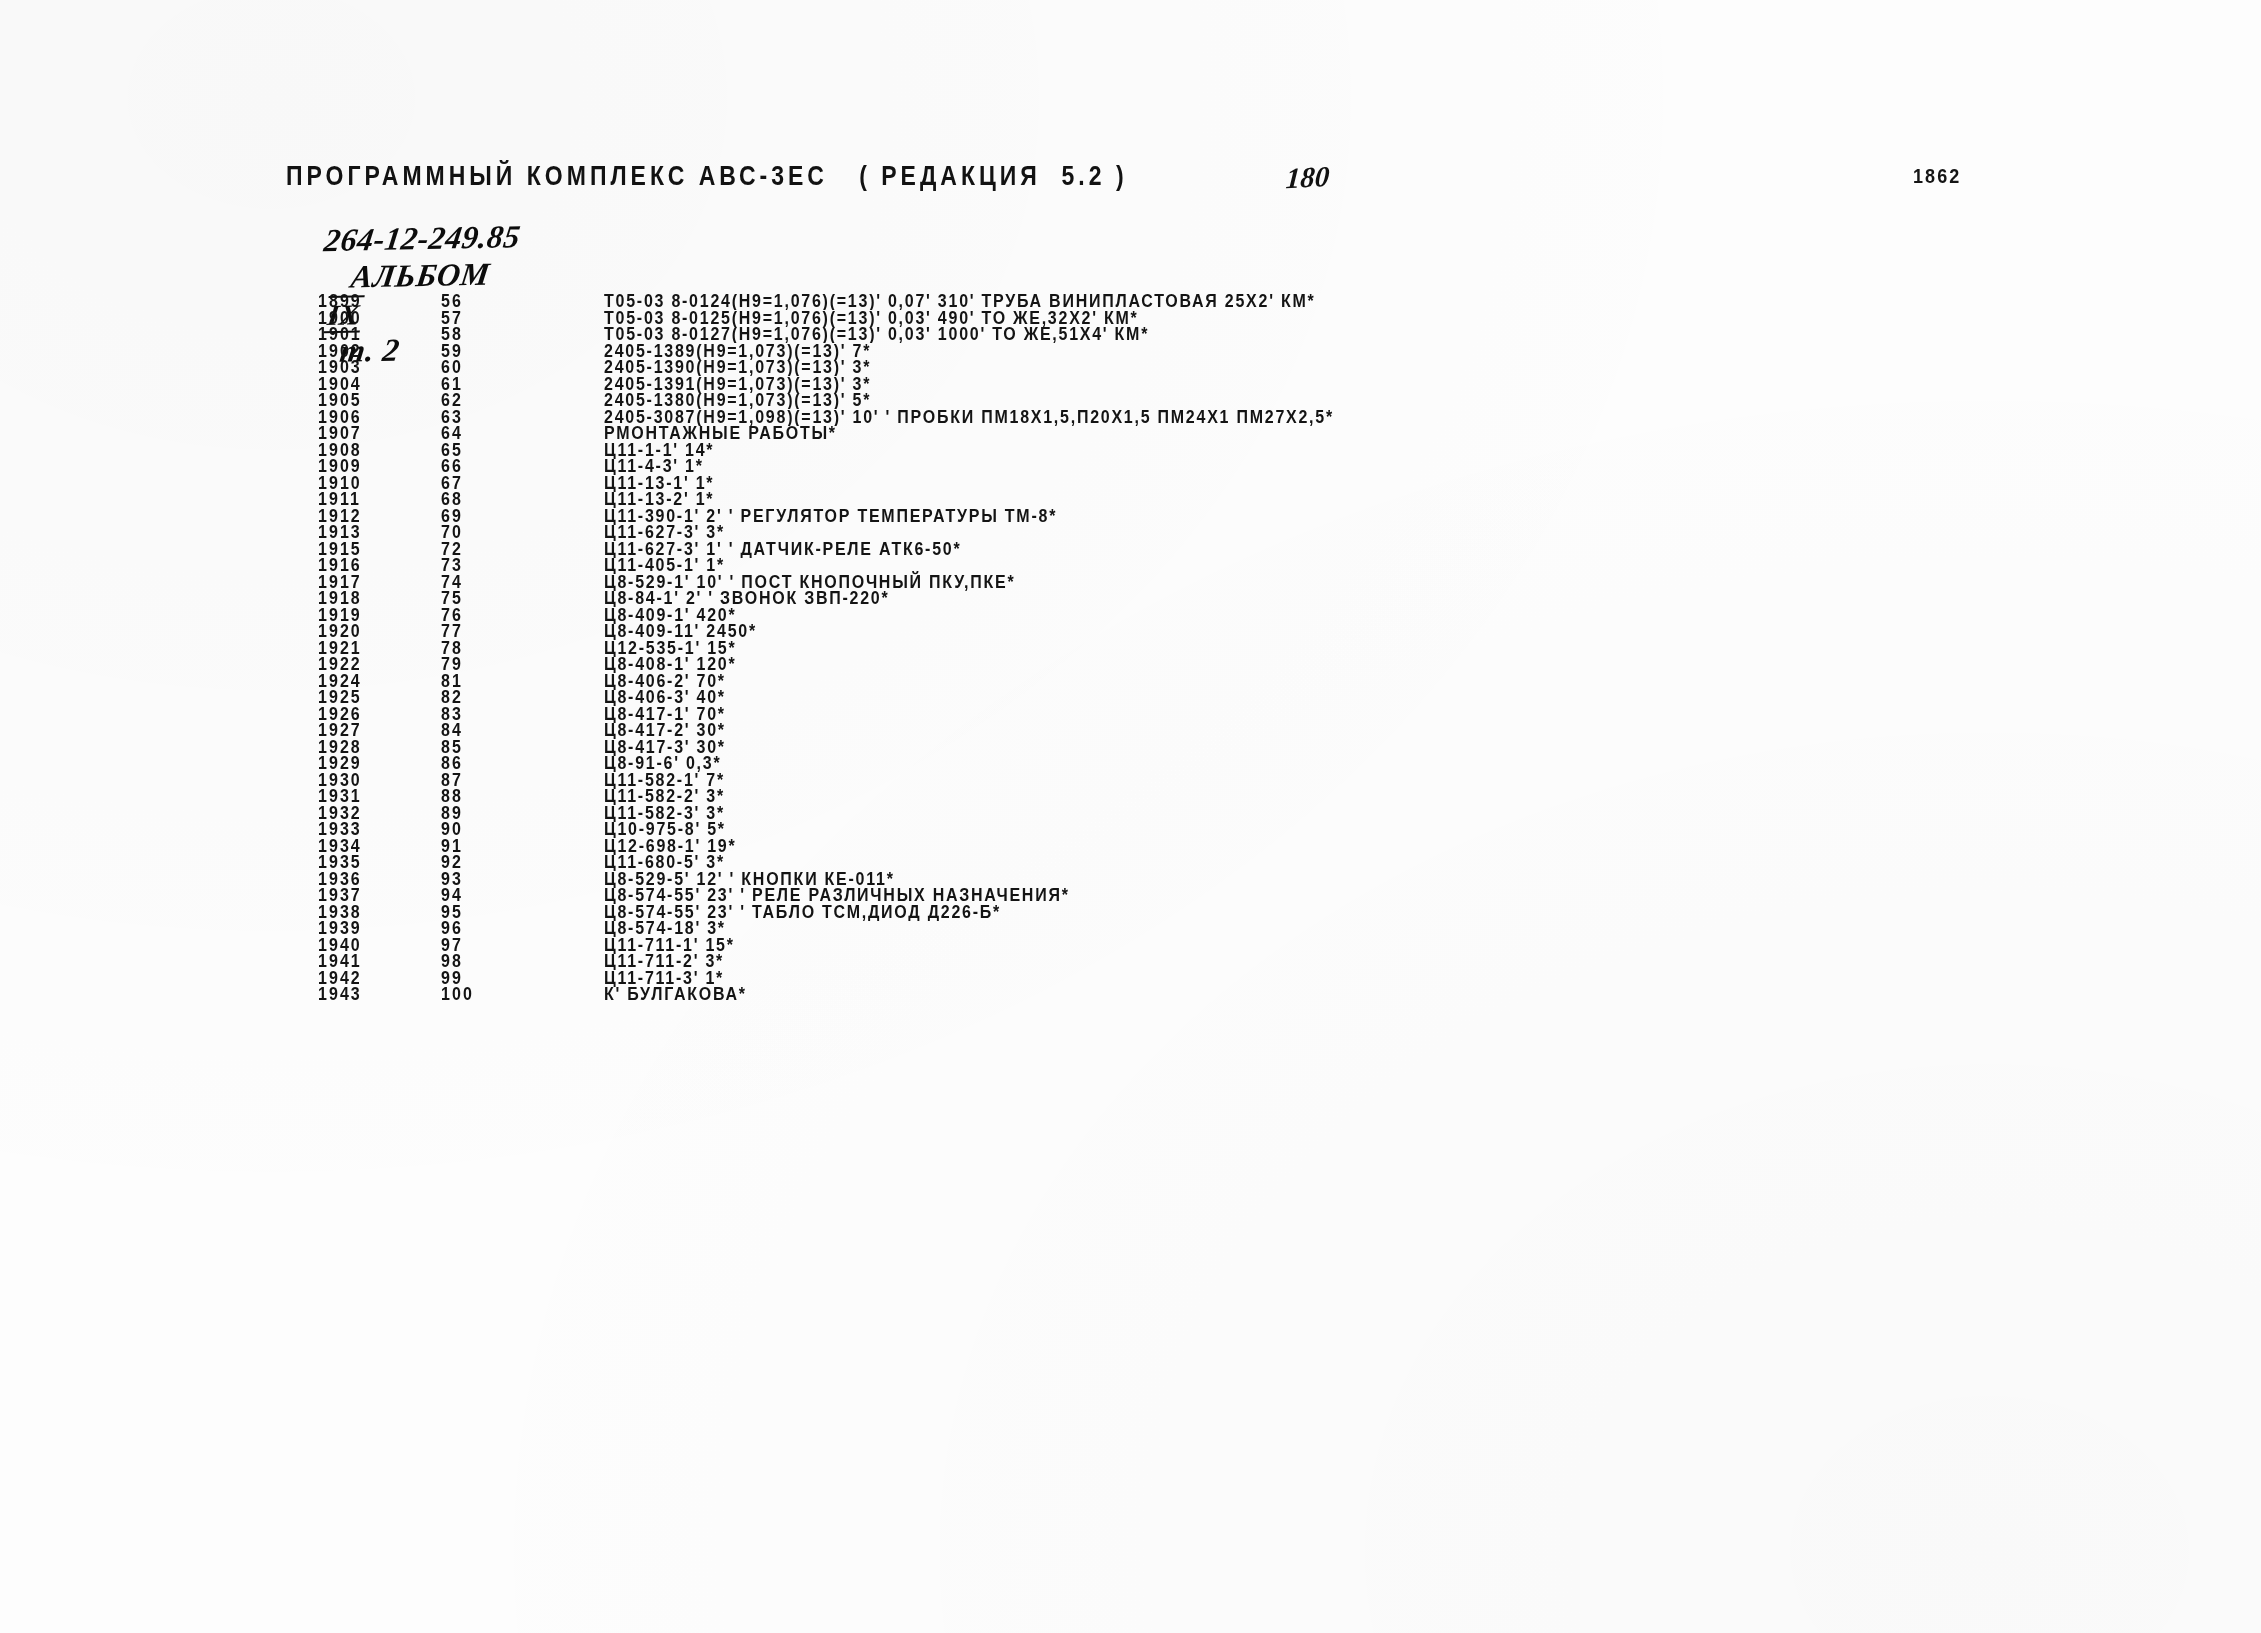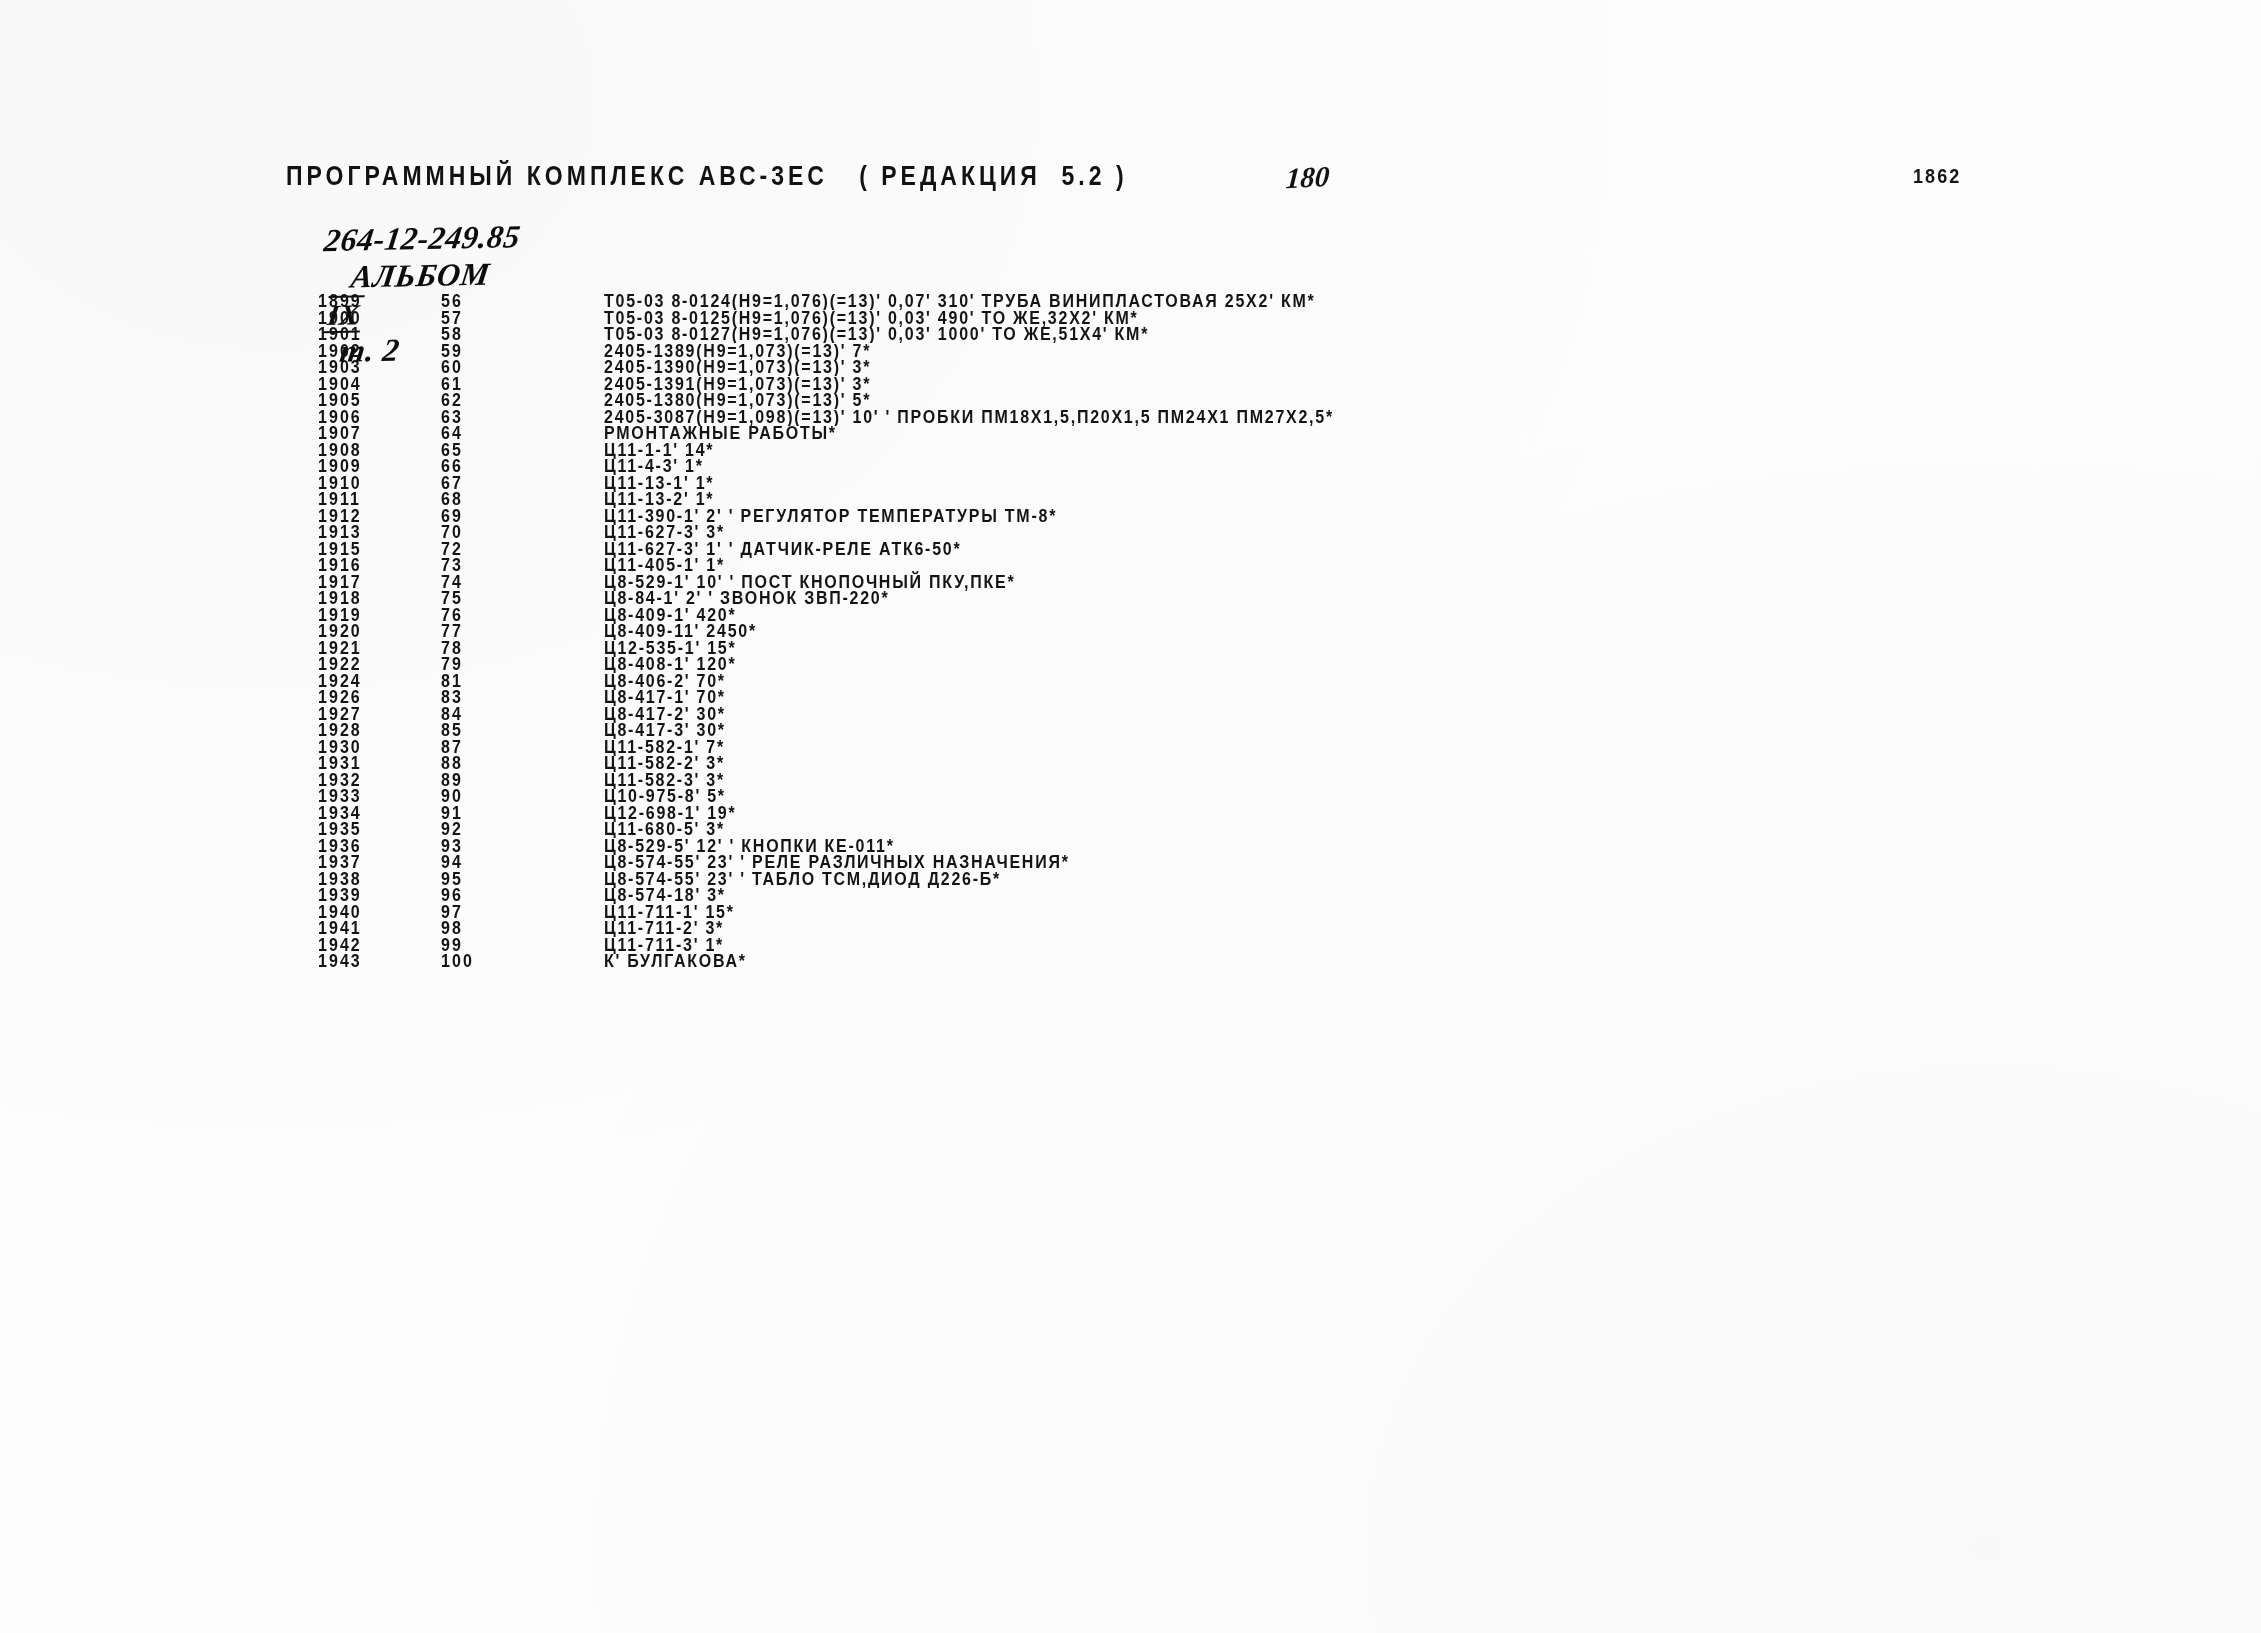--- a/index.html
+++ b/index.html
@@ -199,23 +199,25 @@
       <div class="row"><span class="c-lineno">1913</span><span class="c-seq">70</span><span class="c-text">Ц11-627-3' 3*</span></div>
       <div class="row"><span class="c-lineno">1915</span><span class="c-seq">72</span><span class="c-text">Ц11-627-3' 1' ' ДАТЧИК-РЕЛЕ АТК6-50*</span></div>
       <div class="row"><span class="c-lineno">1916</span><span class="c-seq">73</span><span class="c-text">Ц11-405-1' 1*</span></div>
       <div class="row"><span class="c-lineno">1917</span><span class="c-seq">74</span><span class="c-text">Ц8-529-1' 10' ' ПОСТ КНОПОЧНЫЙ ПКУ,ПКЕ*</span></div>
       <div class="row"><span class="c-lineno">1918</span><span class="c-seq">75</span><span class="c-text">Ц8-84-1' 2' ' ЗВОНОК ЗВП-220*</span></div>
       <div class="row"><span class="c-lineno">1919</span><span class="c-seq">76</span><span class="c-text">Ц8-409-1' 420*</span></div>
       <div class="row"><span class="c-lineno">1920</span><span class="c-seq">77</span><span class="c-text">Ц8-409-11' 2450*</span></div>
       <div class="row"><span class="c-lineno">1921</span><span class="c-seq">78</span><span class="c-text">Ц12-535-1' 15*</span></div>
       <div class="row"><span class="c-lineno">1922</span><span class="c-seq">79</span><span class="c-text">Ц8-408-1' 120*</span></div>
       <div class="row"><span class="c-lineno">1924</span><span class="c-seq">81</span><span class="c-text">Ц8-406-2' 70*</span></div>
+      <div class="row"><span class="c-lineno">1925</span><span class="c-seq">82</span><span class="c-text">Ц8-406-3' 40*</span></div>
       <div class="row"><span class="c-lineno">1926</span><span class="c-seq">83</span><span class="c-text">Ц8-417-1' 70*</span></div>
       <div class="row"><span class="c-lineno">1927</span><span class="c-seq">84</span><span class="c-text">Ц8-417-2' 30*</span></div>
       <div class="row"><span class="c-lineno">1928</span><span class="c-seq">85</span><span class="c-text">Ц8-417-3' 30*</span></div>
+      <div class="row"><span class="c-lineno">1929</span><span class="c-seq">86</span><span class="c-text">Ц8-91-6' 0,3*</span></div>
       <div class="row"><span class="c-lineno">1930</span><span class="c-seq">87</span><span class="c-text">Ц11-582-1' 7*</span></div>
       <div class="row"><span class="c-lineno">1931</span><span class="c-seq">88</span><span class="c-text">Ц11-582-2' 3*</span></div>
       <div class="row"><span class="c-lineno">1932</span><span class="c-seq">89</span><span class="c-text">Ц11-582-3' 3*</span></div>
       <div class="row"><span class="c-lineno">1933</span><span class="c-seq">90</span><span class="c-text">Ц10-975-8' 5*</span></div>
       <div class="row"><span class="c-lineno">1934</span><span class="c-seq">91</span><span class="c-text">Ц12-698-1' 19*</span></div>
       <div class="row"><span class="c-lineno">1935</span><span class="c-seq">92</span><span class="c-text">Ц11-680-5' 3*</span></div>
       <div class="row"><span class="c-lineno">1936</span><span class="c-seq">93</span><span class="c-text">Ц8-529-5' 12' ' КНОПКИ КЕ-011*</span></div>
       <div class="row"><span class="c-lineno">1937</span><span class="c-seq">94</span><span class="c-text">Ц8-574-55' 23' ' РЕЛЕ РАЗЛИЧНЫХ НАЗНАЧЕНИЯ*</span></div>
       <div class="row"><span class="c-lineno">1938</span><span class="c-seq">95</span><span class="c-text">Ц8-574-55' 23' ' ТАБЛО ТСМ,ДИОД Д226-Б*</span></div>
       <div class="row"><span class="c-lineno">1939</span><span class="c-seq">96</span><span class="c-text">Ц8-574-18' 3*</span></div>

